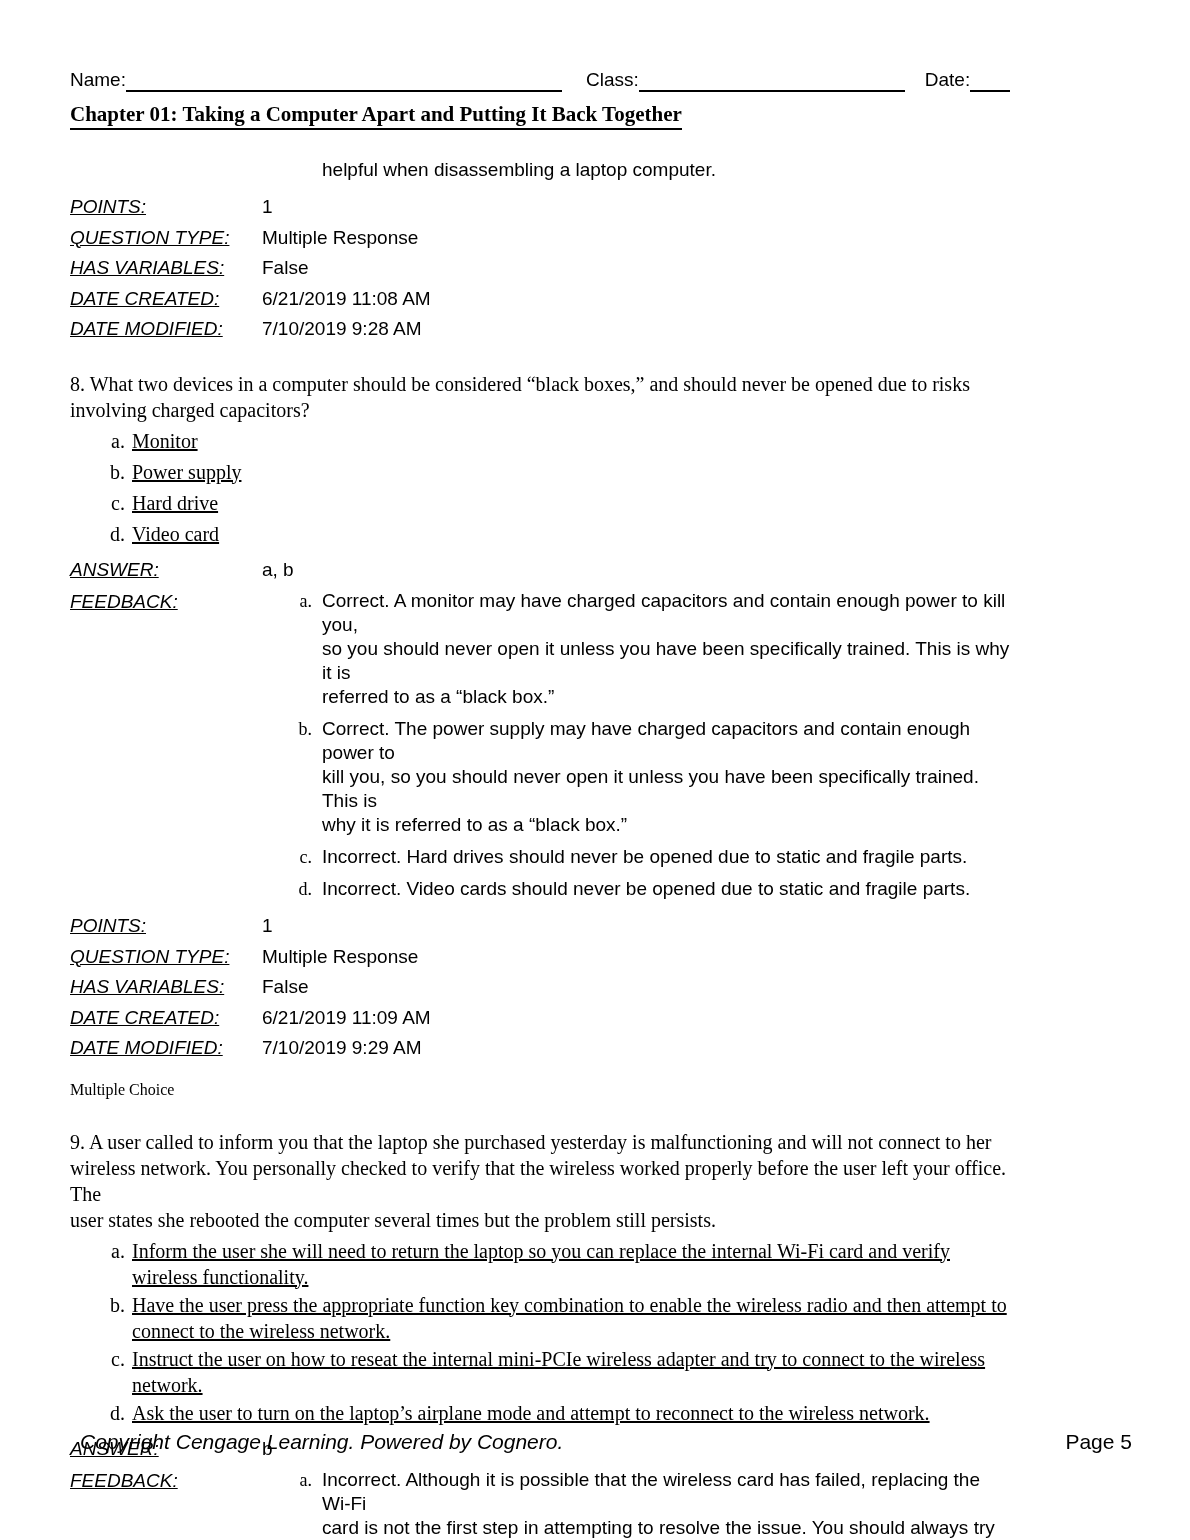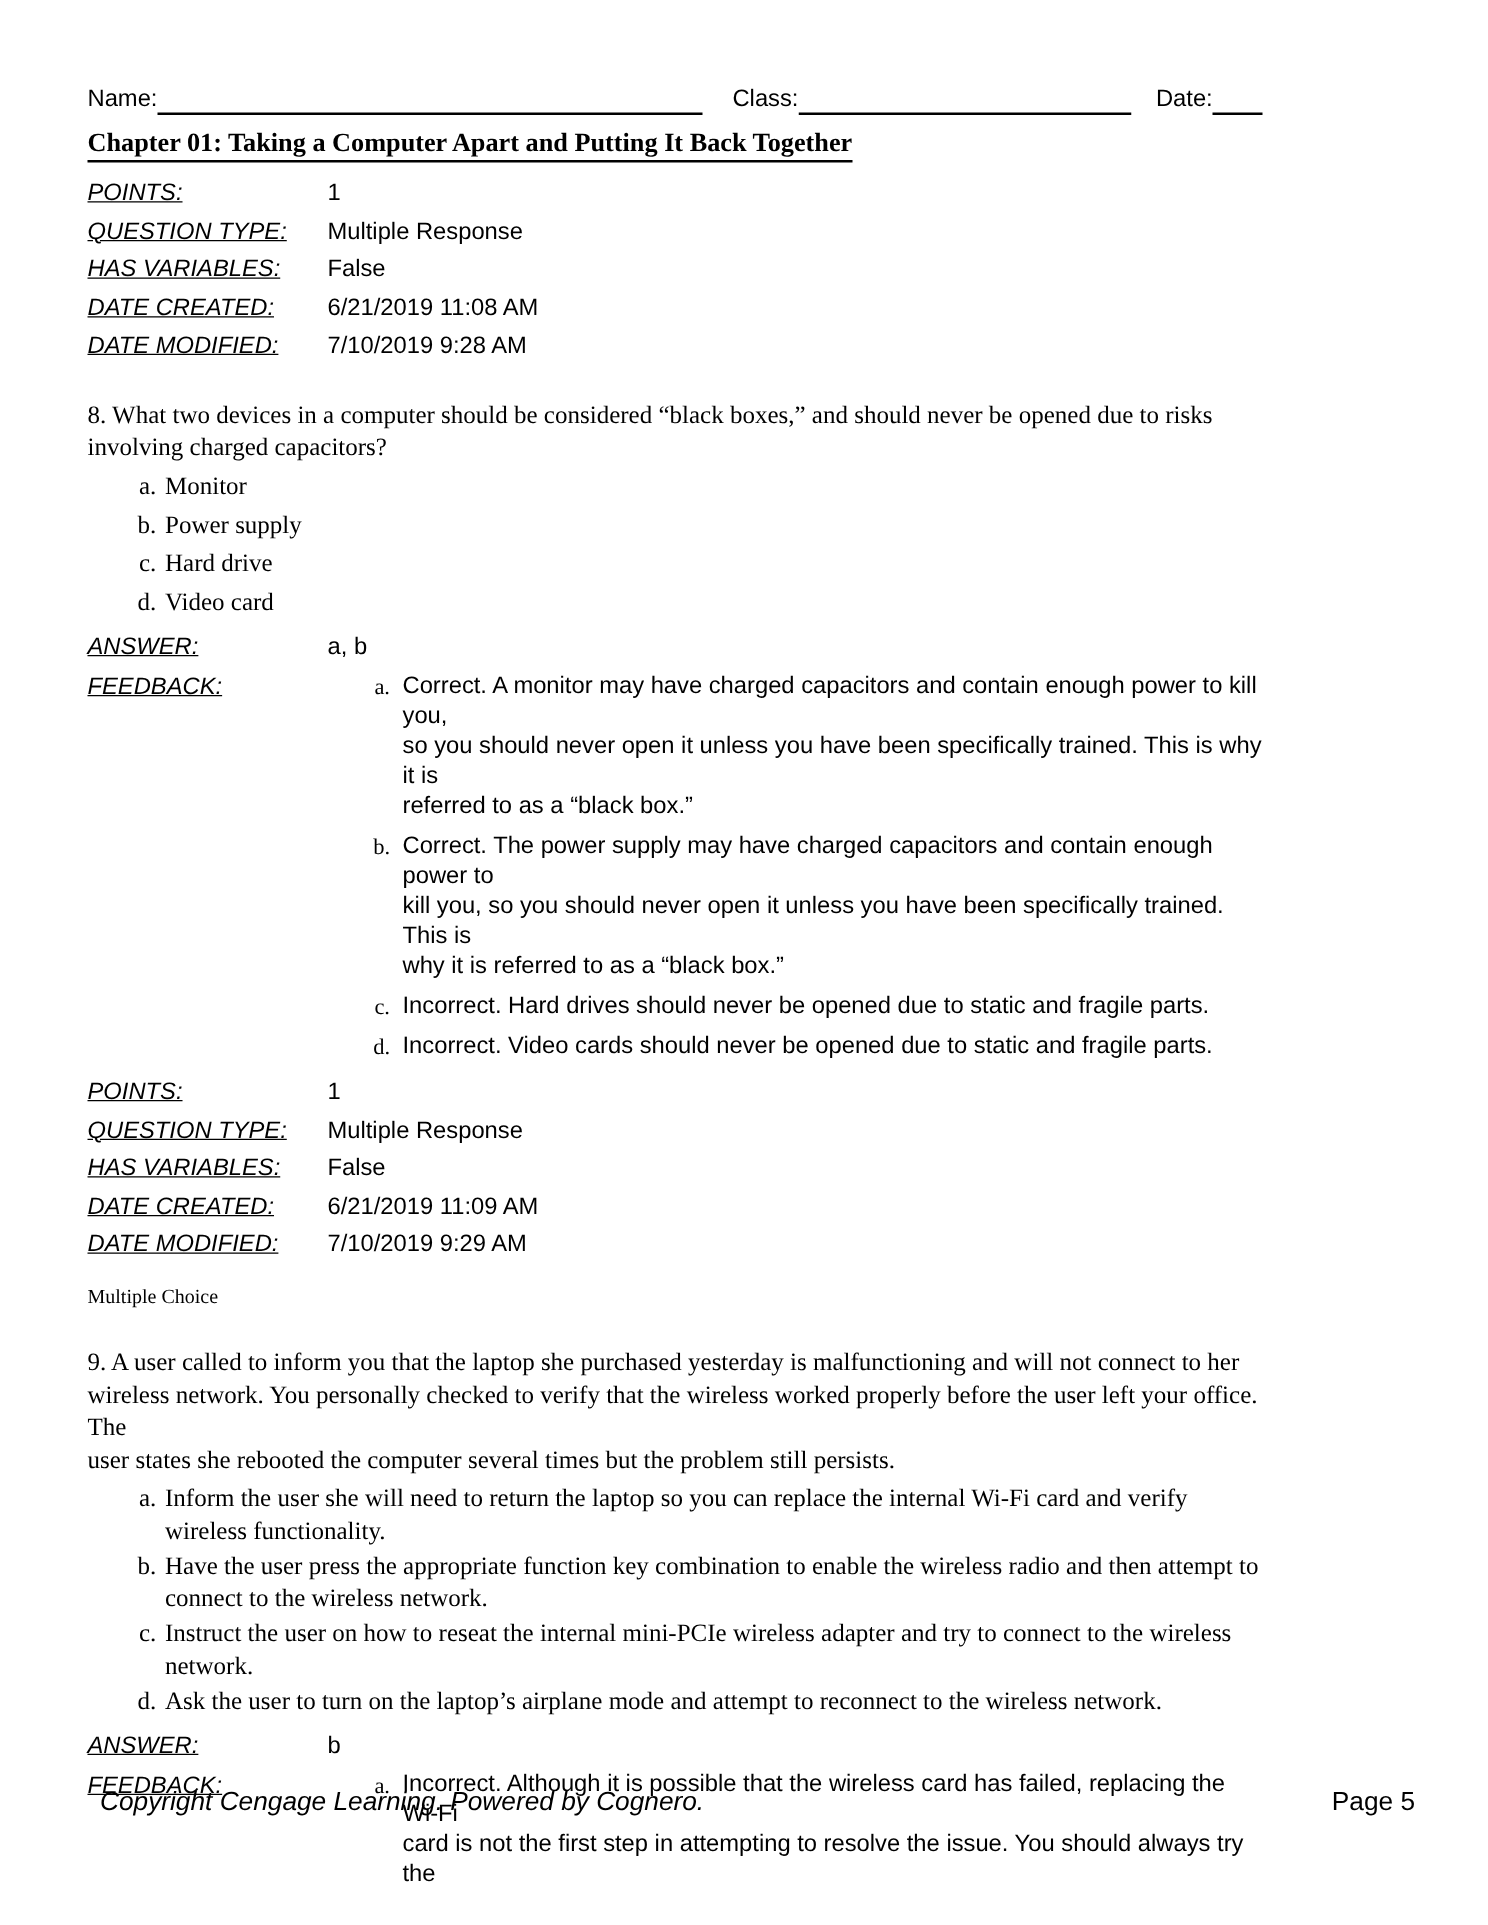--- a/index.html
+++ b/index.html
@@ -59,21 +59,21 @@
   }
   .q8-text { margin-top: 26px; }
   .q9-p1 { margin-top: 30px; }
   .q9-p2 { margin-top: 18px; }
 
   .options { margin-top: 5px; }
   .option-row { display: flex; font-family: "Liberation Serif", serif; font-size: 20px; line-height: 26px; }
   .q8 .option-row { margin-bottom: 5px; }
   .q9 .option-row { margin-bottom: 2px; }
   .opt-letter { flex: 0 0 62px; text-align: right; padding-right: 7px; }
-  .opt-text { white-space: pre-line; flex: 1; }
+  .opt-text { white-space: pre-line; flex: 1; text-decoration: underline; }
 
   
   .answer-row { margin-top: 8px; }
   .feedback-row { display: flex; font-size: 19px; margin-top: 4px; }
   .feedback-row .kv-label { line-height: 25px; }
   .feedback-list { display: flex; flex-direction: column; gap: 8px; flex: 1; }
   .feedback-item { display: flex; }
   .fb-letter {
     flex: 0 0 60px; text-align: right; padding-right: 10px;
     font-family: "Liberation Serif", serif; font-size: 18px; line-height: 24px;
@@ -99,20 +99,21 @@
     <span class="lbl class-lbl">Class:</span>
     <span class="rule class-line"></span>
     <span class="lbl date-lbl">Date:</span>
     <span class="rule date-line"></span>
   </div>
 
   <div>
     <h1 class="chapter-title">Chapter 01: Taking a Computer Apart and Putting It Back Together</h1>
   </div>
 
+  <div class="carryover">helpful when disassembling a laptop computer.</div>
 
   <div class="meta-block">
     <div class="kv-row">
       <span class="kv-label">POINTS:</span>
       <span class="kv-value">1</span>
     </div>
     <div class="kv-row">
       <span class="kv-label">QUESTION TYPE:</span>
       <span class="kv-value">Multiple Response</span>
     </div>

